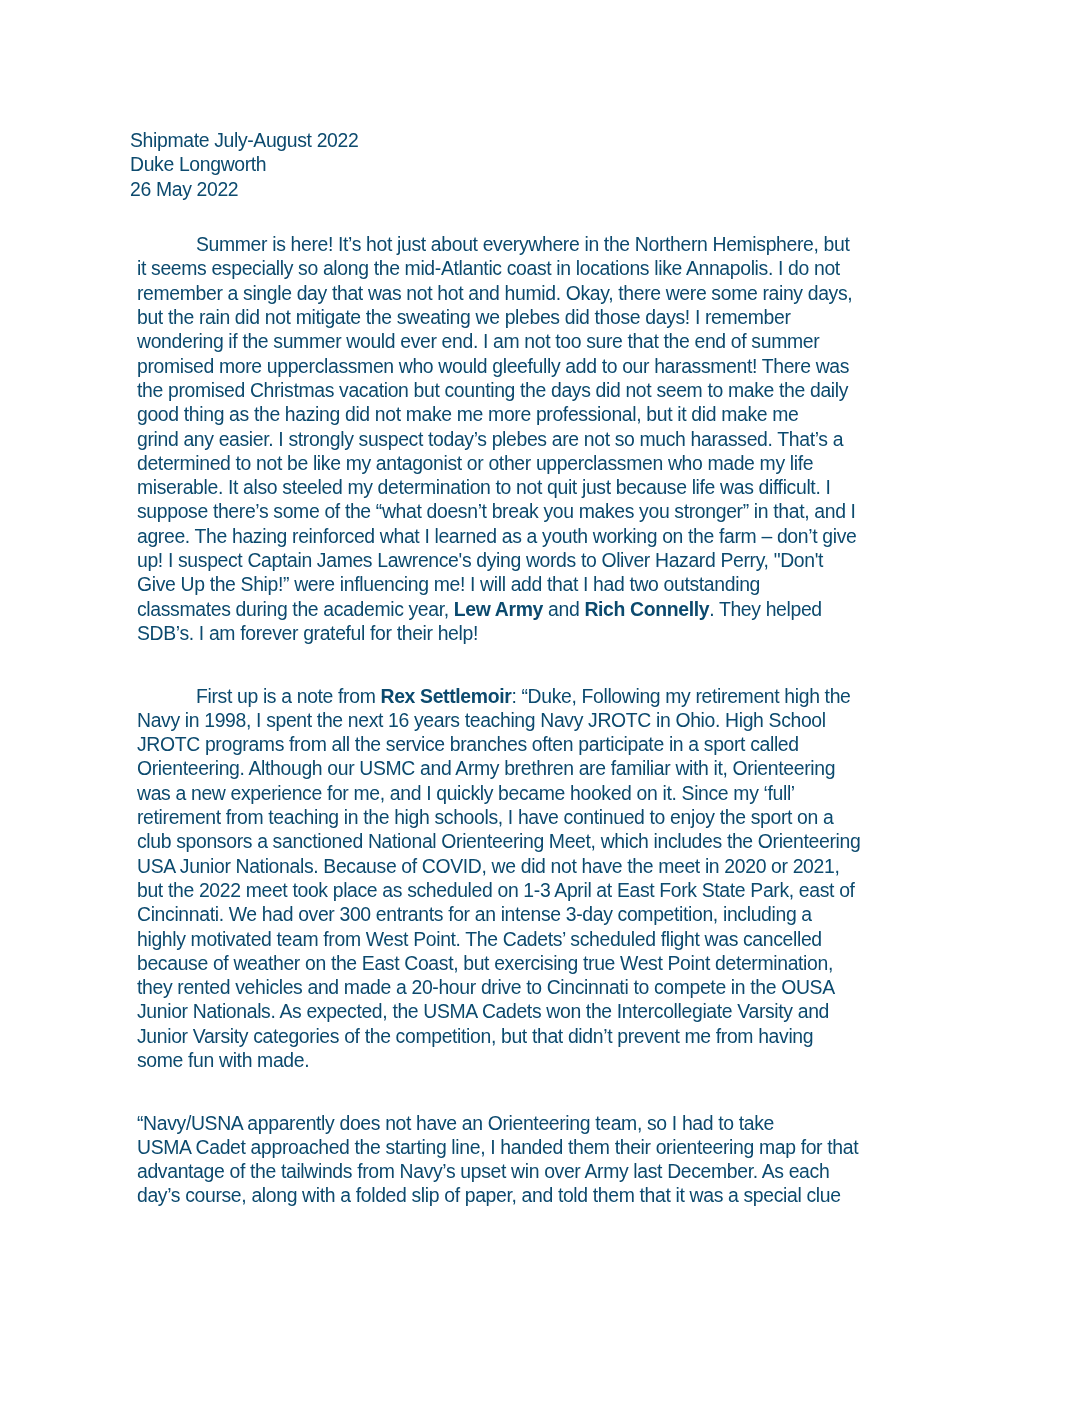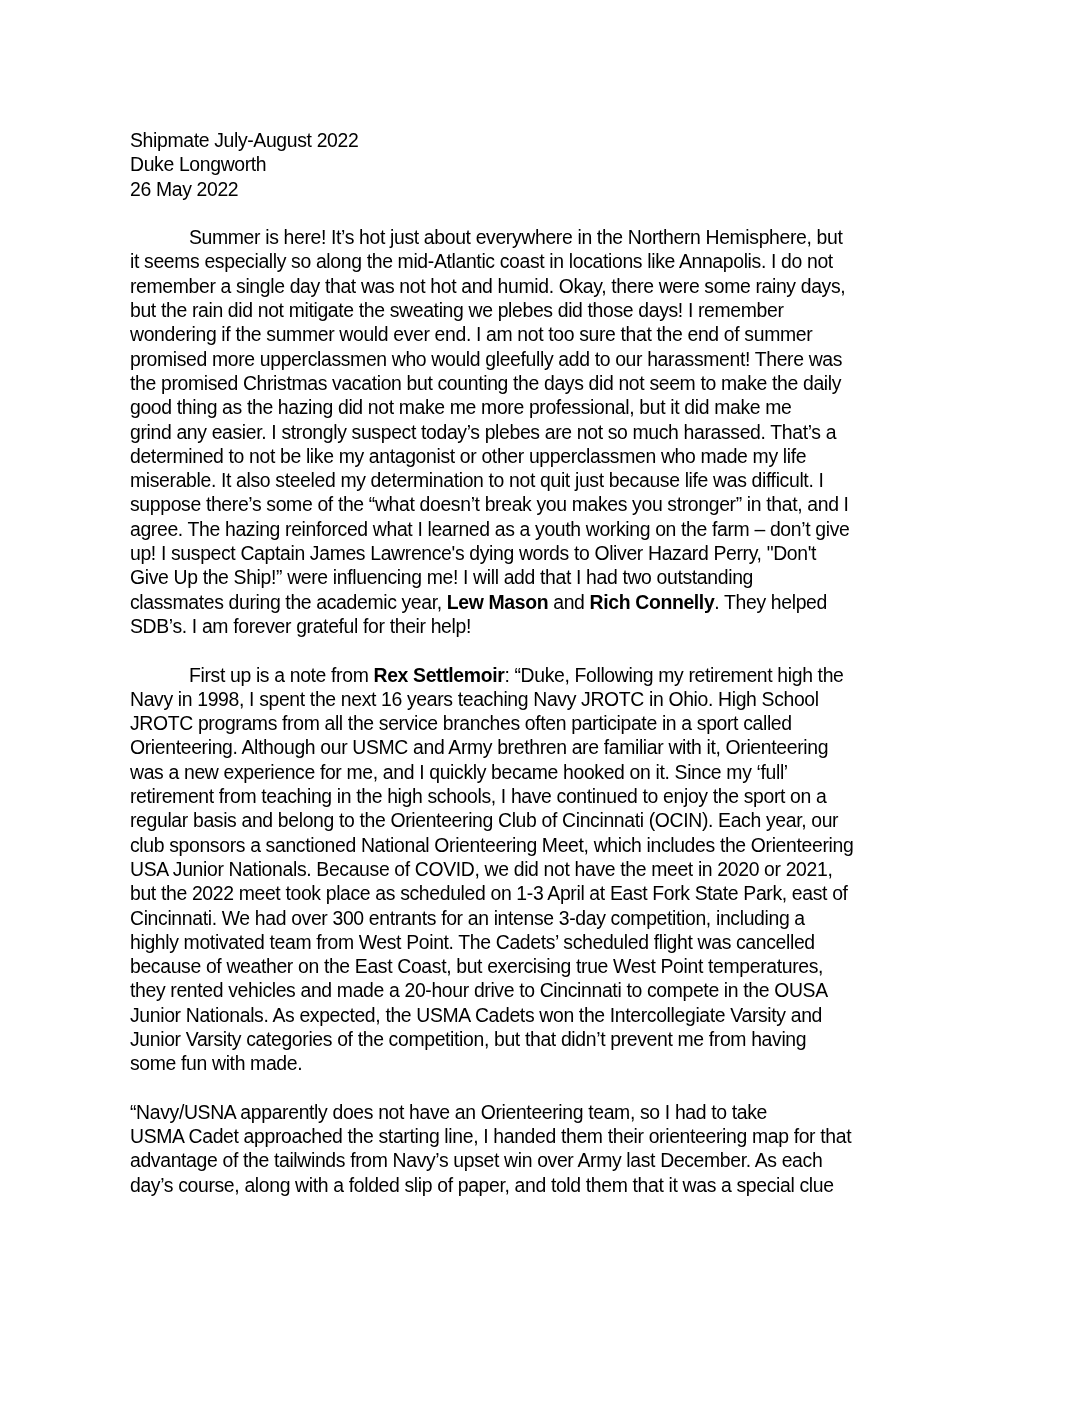--- a/index.html
+++ b/index.html
@@ -1,24 +1,24 @@
 <!DOCTYPE html>
 <html><head>
   <meta charset="utf-8">
   <style>
     html, body { margin: 0; padding: 0; background: #ffffff; }
     body { width: 1088px; height: 1408px; position: relative; overflow: hidden; }
     .page {
       position: absolute; left: 130px; top: 128px; width: 830px;
       font-family: "Liberation Sans", sans-serif;
-      font-size: 19.4px; line-height: 24.3px; color: #000000;
+      font-size: 19.4px; line-height: 24.3px; color: #0c4a6e;
       letter-spacing: -0.35px;
     }
     .hdr-line { display: block; white-space: nowrap; }
-    .para { margin: 0; }
+    .para { margin: 7px; }
     .gap { height: 24.3px; }
     .line { display: block; white-space: nowrap; }
     .indent { padding-left: 59px; }
     b { font-weight: bold; }
   </style>
 </head>
 <body>
 
 <div class="page">
   <div>
@@ -37,38 +37,37 @@
         <span class="line"><span>promised more upperclassmen who would gleefully add to our harassment!  There was</span></span>
         <span class="line"><span>the promised Christmas vacation but counting the days did not seem to make the daily</span></span>
         <span class="line"><span>good thing as the hazing did not make me more professional, but it did make me</span></span>
         <span class="line"><span>grind any easier.  I strongly suspect today’s plebes are not so much harassed.  That’s a</span></span>
         <span class="line"><span>determined to not be like my antagonist or other upperclassmen who made my life</span></span>
         <span class="line"><span>miserable.  It also steeled my determination to not quit just because life was difficult.  I</span></span>
         <span class="line"><span>suppose there’s some of the “what doesn’t break you makes you stronger” in that, and I</span></span>
         <span class="line"><span>agree.  The hazing reinforced what I learned as a youth working on the farm – don’t give</span></span>
         <span class="line"><span>up!  I suspect Captain James Lawrence's dying words to Oliver Hazard Perry, "Don't</span></span>
         <span class="line"><span>Give Up the Ship!” were influencing me!  I will add that I had two outstanding</span></span>
-        <span class="line"><span>classmates during the academic year, </span><b>Lew Mason</b><span> and </span><b>Rich Connelly</b><span>.  They helped</span></span>
+        <span class="line"><span>classmates during the academic year, </span><b>Lew Army</b><span> and </span><b>Rich Connelly</b><span>.  They helped</span></span>
         <span class="line"><span>SDB’s.  I am forever grateful for their help!</span></span>
       </div>
       <div class="gap"></div>
       <div class="para">
         <span class="line indent"><span>First up is a note from </span><b>Rex Settlemoir</b><span>:  “Duke, Following my retirement high the</span></span>
         <span class="line"><span>Navy in 1998, I spent the next 16 years teaching Navy JROTC in Ohio.  High School</span></span>
         <span class="line"><span>JROTC programs from all the service branches often participate in a sport called</span></span>
         <span class="line"><span>Orienteering.  Although our USMC and Army brethren are familiar with it, Orienteering</span></span>
         <span class="line"><span>was a new experience for me, and I quickly became hooked on it.  Since my ‘full’</span></span>
         <span class="line"><span>retirement from teaching in the high schools, I have continued to enjoy the sport on a</span></span>
-        <span class="line"><span>regular basis and belong to the Orienteering Club of Cincinnati (OCIN).  Each year, our</span></span>
         <span class="line"><span>club sponsors a sanctioned National Orienteering Meet, which includes the Orienteering</span></span>
         <span class="line"><span>USA Junior Nationals.  Because of COVID, we did not have the meet in 2020 or 2021,</span></span>
         <span class="line"><span>but the 2022 meet took place as scheduled on 1-3 April at East Fork State Park, east of</span></span>
         <span class="line"><span>Cincinnati.  We had over 300 entrants for an intense 3-day competition, including a</span></span>
         <span class="line"><span>highly motivated team from West Point.  The Cadets’ scheduled flight was cancelled</span></span>
-        <span class="line"><span>because of weather on the East Coast, but exercising true West Point temperatures,</span></span>
+        <span class="line"><span>because of weather on the East Coast, but exercising true West Point determination,</span></span>
         <span class="line"><span>they rented vehicles and made a 20-hour drive to Cincinnati to compete in the OUSA</span></span>
         <span class="line"><span>Junior Nationals.  As expected, the USMA Cadets won the Intercollegiate Varsity and</span></span>
         <span class="line"><span>Junior Varsity categories of the competition, but that didn’t prevent me from having</span></span>
         <span class="line"><span>some fun with made.</span></span>
       </div>
       <div class="gap"></div>
       <div class="para">
         <span class="line"><span>“Navy/USNA apparently does not have an Orienteering team, so I had to take</span></span>
         <span class="line"><span>USMA Cadet approached the starting line, I handed them their orienteering map for that</span></span>
         <span class="line"><span>advantage of the tailwinds from Navy’s upset win over Army last December.  As each</span></span>

